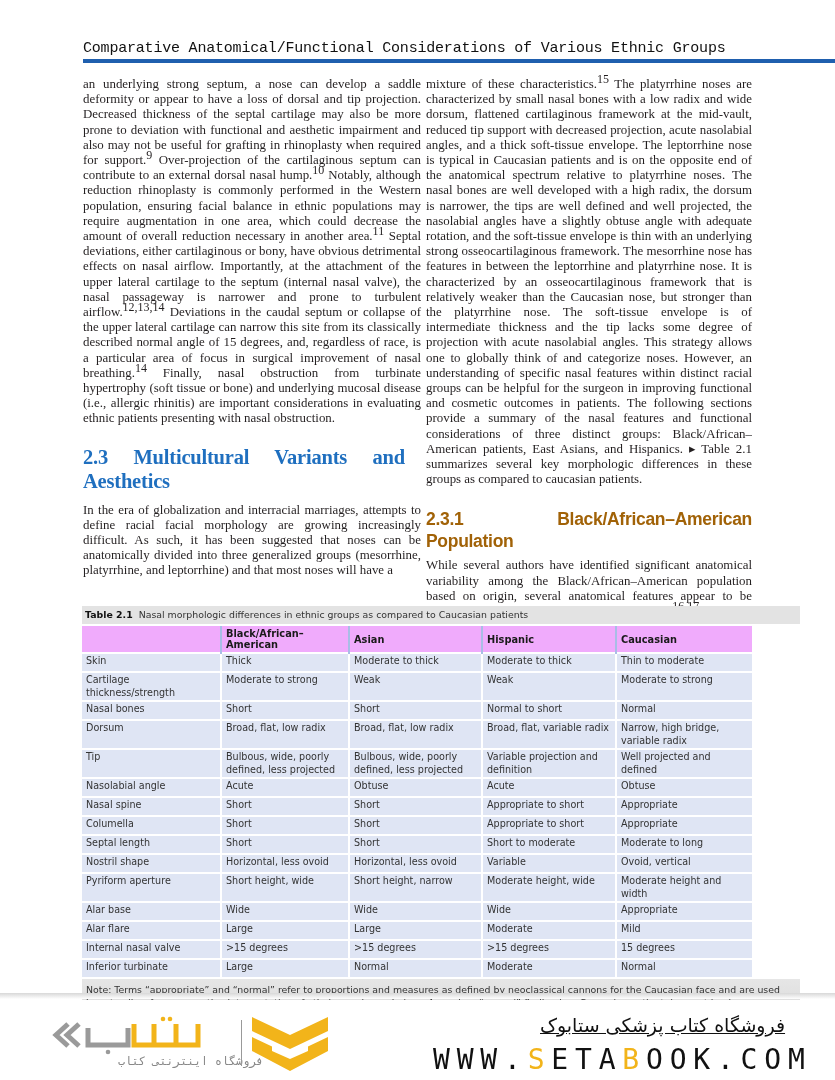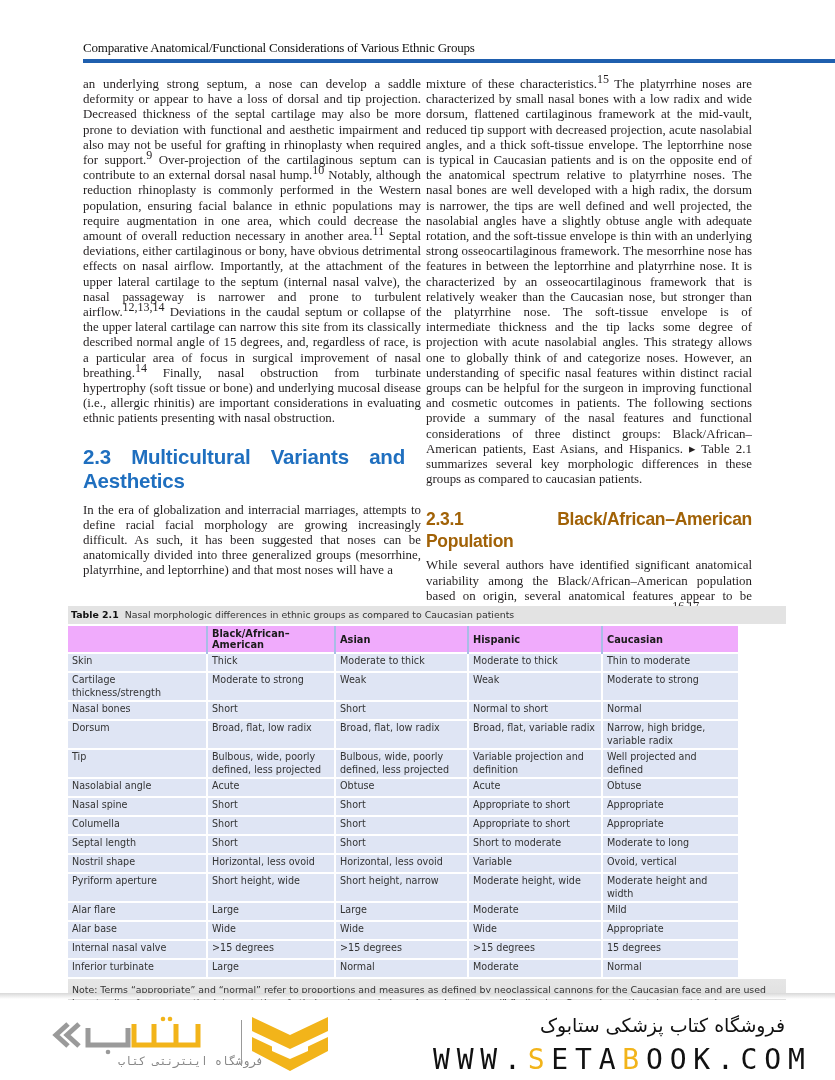--- a/index.html
+++ b/index.html
@@ -1,53 +1,53 @@
 <!DOCTYPE html>
 <html><head>
 <meta charset="utf-8">
 <style>
   html, body { margin:0; padding:0; }
   body { width:835px; height:1080px; background:#ffffff; position:relative; overflow:hidden;
          font-family:"DejaVu Serif","Liberation Serif",serif; color:#231f20; }
-  .running-head { position:absolute; left:83px; top:40px; font-family:Liberation Serif, serif;
-         font-size:13px; color:#111; letter-spacing:-0.2px; }
+  .running-head { position:absolute; left:83px; top:40px; font-family:Liberation Mono, monospace;
+         font-size:15px; color:#111; letter-spacing:-0.2px; }
   .head-rule { position:absolute; left:83px; right:0; top:59px; height:4px; background:#1f5fae; }
   .col { position:absolute; top:77px; width:338px; font-family:"Liberation Serif",serif;
          font-size:12.9px; line-height:15.2px; text-align:justify; hyphens:auto; }
   .col-left { left:83px; }
   .col-right { left:426px; width:326px; }
   .col p { margin:0; }
   sup { font-size:12px; line-height:0; vertical-align:super; }
-  .h2 { font-family:Liberation Sans, sans-serif; font-weight:bold; color:#1f6fbf;
+  .h2 { font-family:Liberation Serif, serif; font-weight:bold; color:#1f6fbf;
         font-size:20.5px; line-height:24px; margin:18px 16px 10px 0; letter-spacing:-0.2px; }
   .h3 { font-family:"Liberation Sans",sans-serif; font-weight:bold; color:#a16207;
         font-size:17.5px; line-height:22px; margin:21px 0 6px 0; letter-spacing:-0.3px; }
 
-  .table-wrap { position:absolute; left:68px; top:606px; width:718px;
+  .table-wrap { position:absolute; left:82px; top:606px; width:718px;
         font-family:"DejaVu Sans","Liberation Sans",sans-serif; font-size:9.6px; color:#333; }
   .caption { background:#e3e3e3; padding:2px 3px; height:14px; line-height:14px; font-size:9.4px; }
   .caption b { font-weight:bold; color:#111; }
   table { border-collapse:collapse; width:670px; table-layout:fixed; }
   th { background:#f0abfc; text-align:left; font-weight:bold; padding:2px 4px; height:15px;
        font-size:9.8px; color:#1a1a1a; border-top:2px solid #ffffff; }
   td { background:#dfe5f4; padding:1px 4px; vertical-align:top; line-height:12.5px; height:15px;
        border-top:2px solid #ffffff; border-left:2px solid #ffffff; }
   td:first-child { border-left:none; }
   th + th { border-left:2px solid #a9bde6; }
   .note { background:linear-gradient(#e6e6e6,#d7d7d7); padding:5px 4px 6px 4px; line-height:12.6px;
           font-size:9.4px; border-top:2px solid #ffffff; }
   .shadow-band { position:absolute; left:0; right:0; top:993px; height:6px;
           background:linear-gradient(#d8d8d8,#ffffff); }
 
   .footer { position:absolute; left:0; top:1000px; width:835px; height:80px; background:#fff; }
   .logo-text { position:absolute; left:48px; top:14px; font-family:"Liberation Sans",sans-serif; }
   .logo-mark { position:absolute; left:250px; top:15px; width:80px; height:58px; }
   .logo-divider { position:absolute; left:241px; top:20px; width:1px; height:46px; background:#999; }
   .store-name { position:absolute; left:540px; top:14px; font-family:"DejaVu Sans",sans-serif;
-          font-size:19px; color:#111; direction:rtl; }
+          font-size:19px; color:#111; direction:rtl;text-decoration:underline; }
   .store-url { position:absolute; left:433px; top:43px; font-family:"DejaVu Sans Mono","Liberation Mono",monospace;
           font-size:28px; letter-spacing:6.8px; color:#111; }
   .store-url .hl { color:#f2b41a; }
 </style>
 </head>
 <body>
 
 <div class="running-head">Comparative Anatomical/Functional Considerations of Various Ethnic Groups</div>
 <div class="head-rule"></div>
 
@@ -154,32 +154,32 @@
           <td>Ovoid, vertical</td>
         </tr>
         <tr>
           <td>Pyriform aperture</td>
           <td>Short height, wide</td>
           <td>Short height, narrow</td>
           <td>Moderate height, wide</td>
           <td>Moderate height and width</td>
         </tr>
         <tr>
+          <td>Alar base</td>
+          <td>Wide</td>
+          <td>Wide</td>
+          <td>Wide</td>
+          <td>Appropriate</td>
+        </tr>
+        <tr>
           <td>Alar flare</td>
           <td>Large</td>
           <td>Large</td>
           <td>Moderate</td>
           <td>Mild</td>
-        </tr>
-        <tr>
-          <td>Alar base</td>
-          <td>Wide</td>
-          <td>Wide</td>
-          <td>Wide</td>
-          <td>Appropriate</td>
         </tr>
         <tr>
           <td>Internal nasal valve</td>
           <td>&gt;15 degrees</td>
           <td>&gt;15 degrees</td>
           <td>&gt;15 degrees</td>
           <td>15 degrees</td>
         </tr>
         <tr>
           <td>Inferior turbinate</td>

